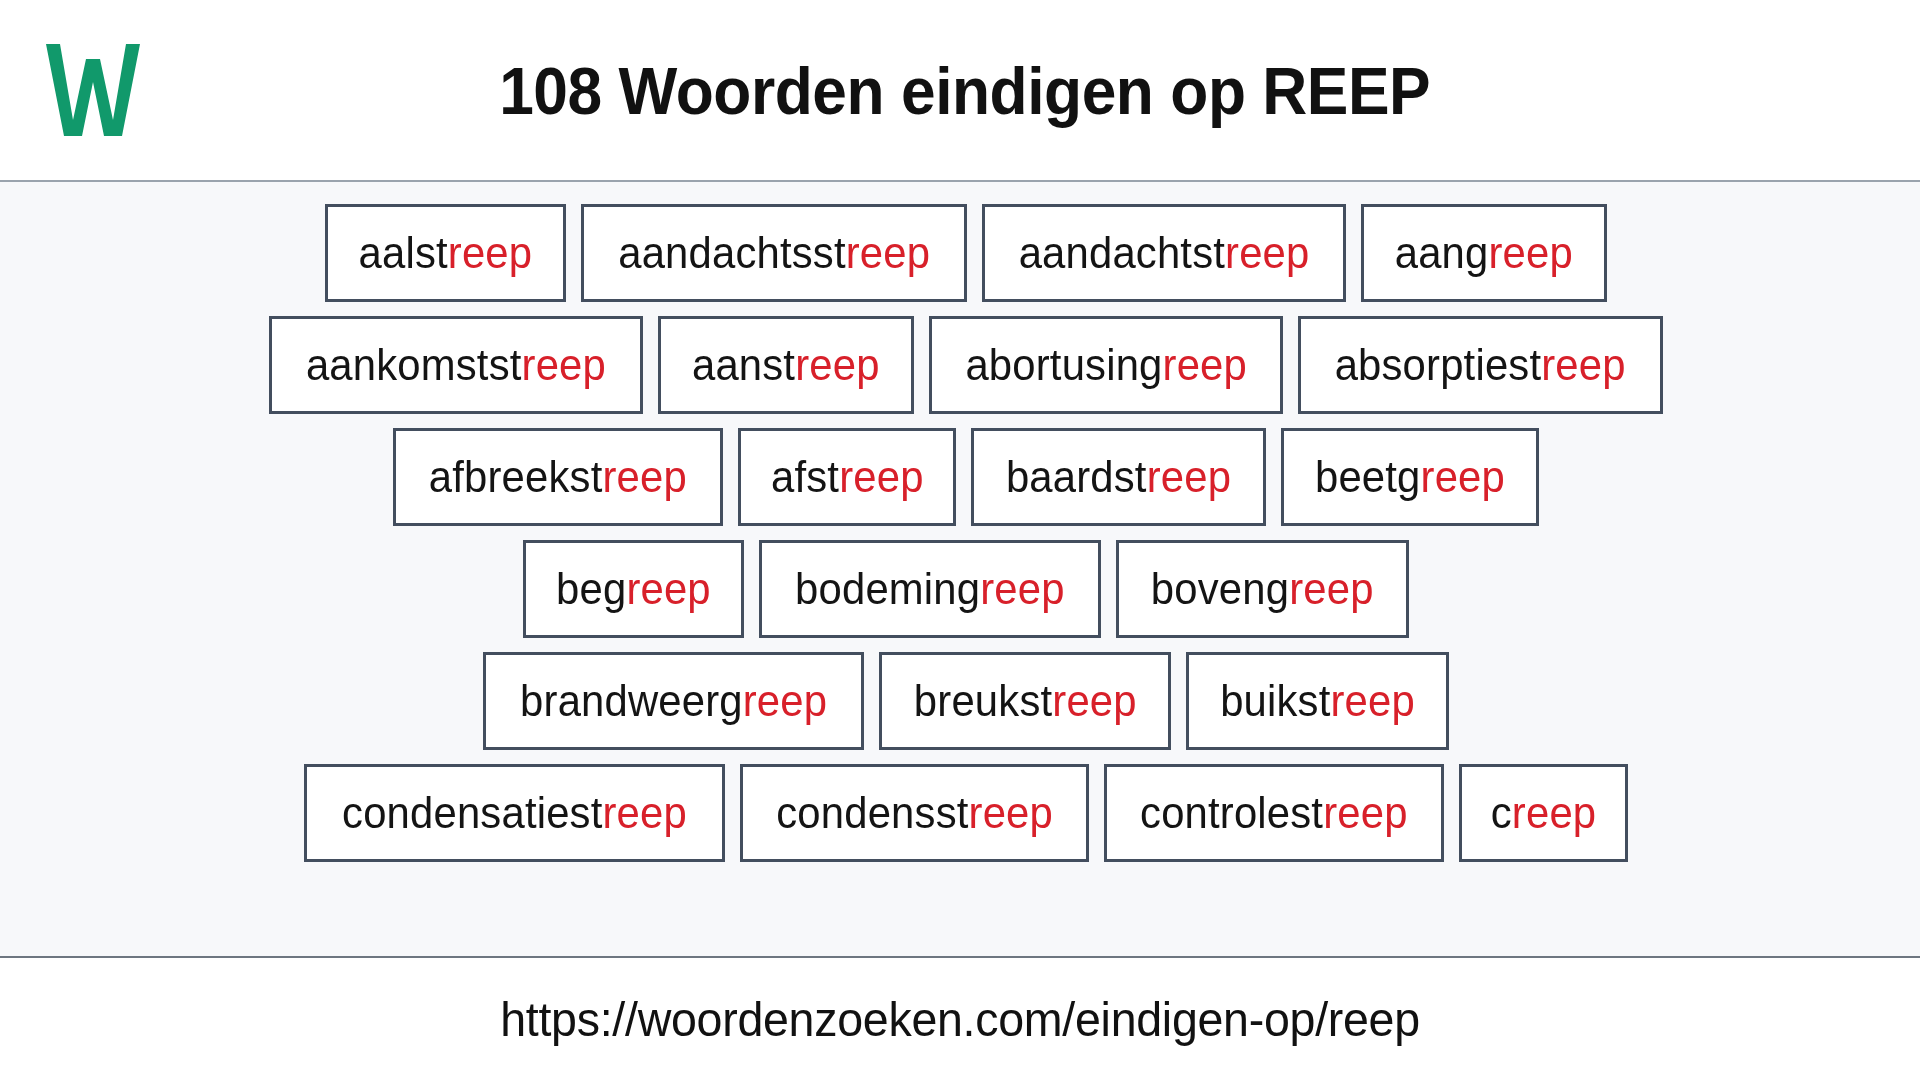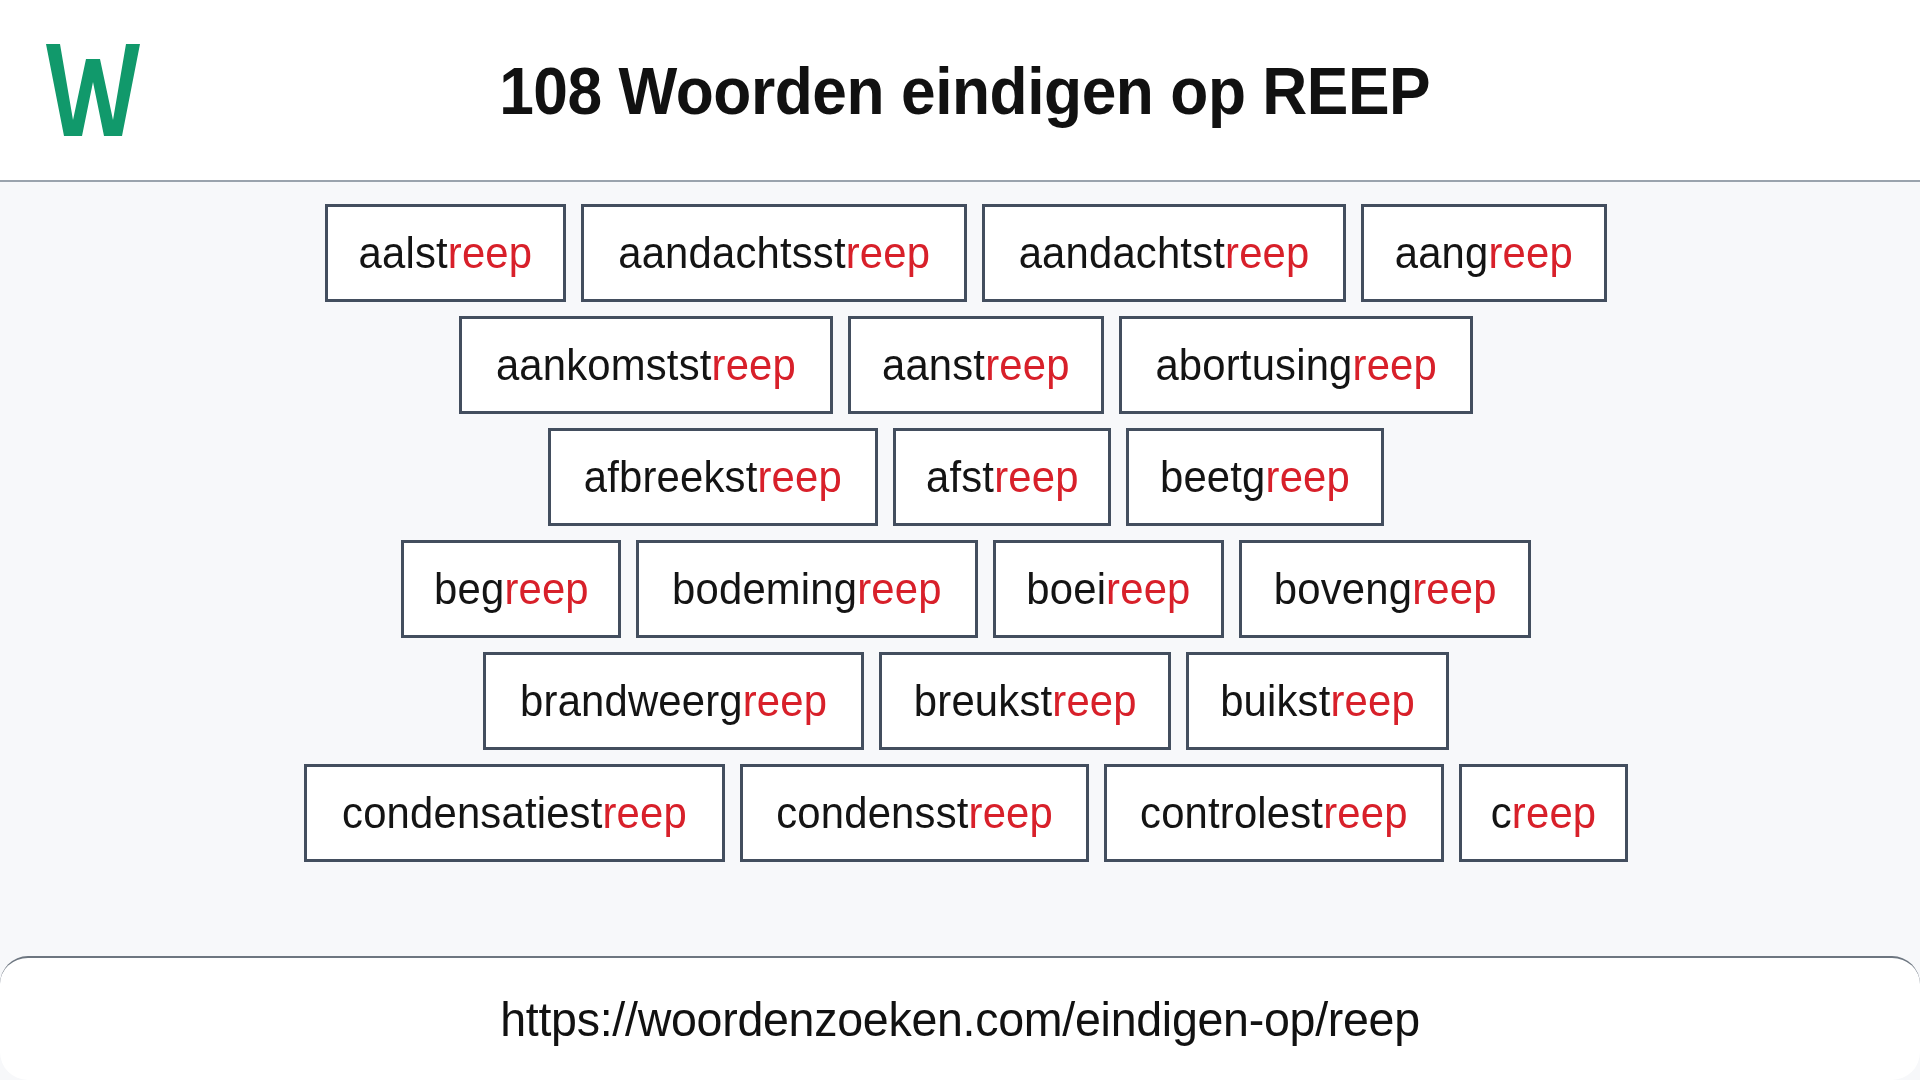--- a/index.html
+++ b/index.html
@@ -113,21 +113,20 @@
   
   .footer {
     height: 124px;
     min-height: 124px;
     background: #ffffff;
     border-top: 2px solid #6d7680;
     display: flex;
     align-items: center;
     justify-content: center;
     box-sizing: border-box;
-    border-radius: 28px;
   }
   .footer-url {
     font-size: 49px;
     color: #111111;
     font-weight: 400;
     letter-spacing: -0.3px;
     transform: scaleX(0.95);
     transform-origin: center center;
     white-space: nowrap;
   }
@@ -166,43 +165,46 @@
     <div class="word-row">
       <div class="word-box">
           <span class="word-text"><span>aankomstst</span><span class="hl">reep</span></span>
         </div>
       <div class="word-box">
           <span class="word-text"><span>aanst</span><span class="hl">reep</span></span>
         </div>
       <div class="word-box">
           <span class="word-text"><span>abortusing</span><span class="hl">reep</span></span>
         </div>
+      <div class="word-box">
+          <span class="word-text"><span>absorptiest</span><span class="hl">reep</span></span>
+        </div>
     </div>
 
     <div class="word-row">
       <div class="word-box">
           <span class="word-text"><span>afbreekst</span><span class="hl">reep</span></span>
         </div>
       <div class="word-box">
           <span class="word-text"><span>afst</span><span class="hl">reep</span></span>
         </div>
       <div class="word-box">
+          <span class="word-text"><span>baardst</span><span class="hl">reep</span></span>
+        </div>
+      <div class="word-box">
           <span class="word-text"><span>beetg</span><span class="hl">reep</span></span>
         </div>
     </div>
 
     <div class="word-row">
       <div class="word-box">
           <span class="word-text"><span>beg</span><span class="hl">reep</span></span>
         </div>
       <div class="word-box">
           <span class="word-text"><span>bodeming</span><span class="hl">reep</span></span>
-        </div>
-      <div class="word-box">
-          <span class="word-text"><span>boei</span><span class="hl">reep</span></span>
         </div>
       <div class="word-box">
           <span class="word-text"><span>boveng</span><span class="hl">reep</span></span>
         </div>
     </div>
 
     <div class="word-row">
       <div class="word-box">
           <span class="word-text"><span>brandweerg</span><span class="hl">reep</span></span>
         </div>

